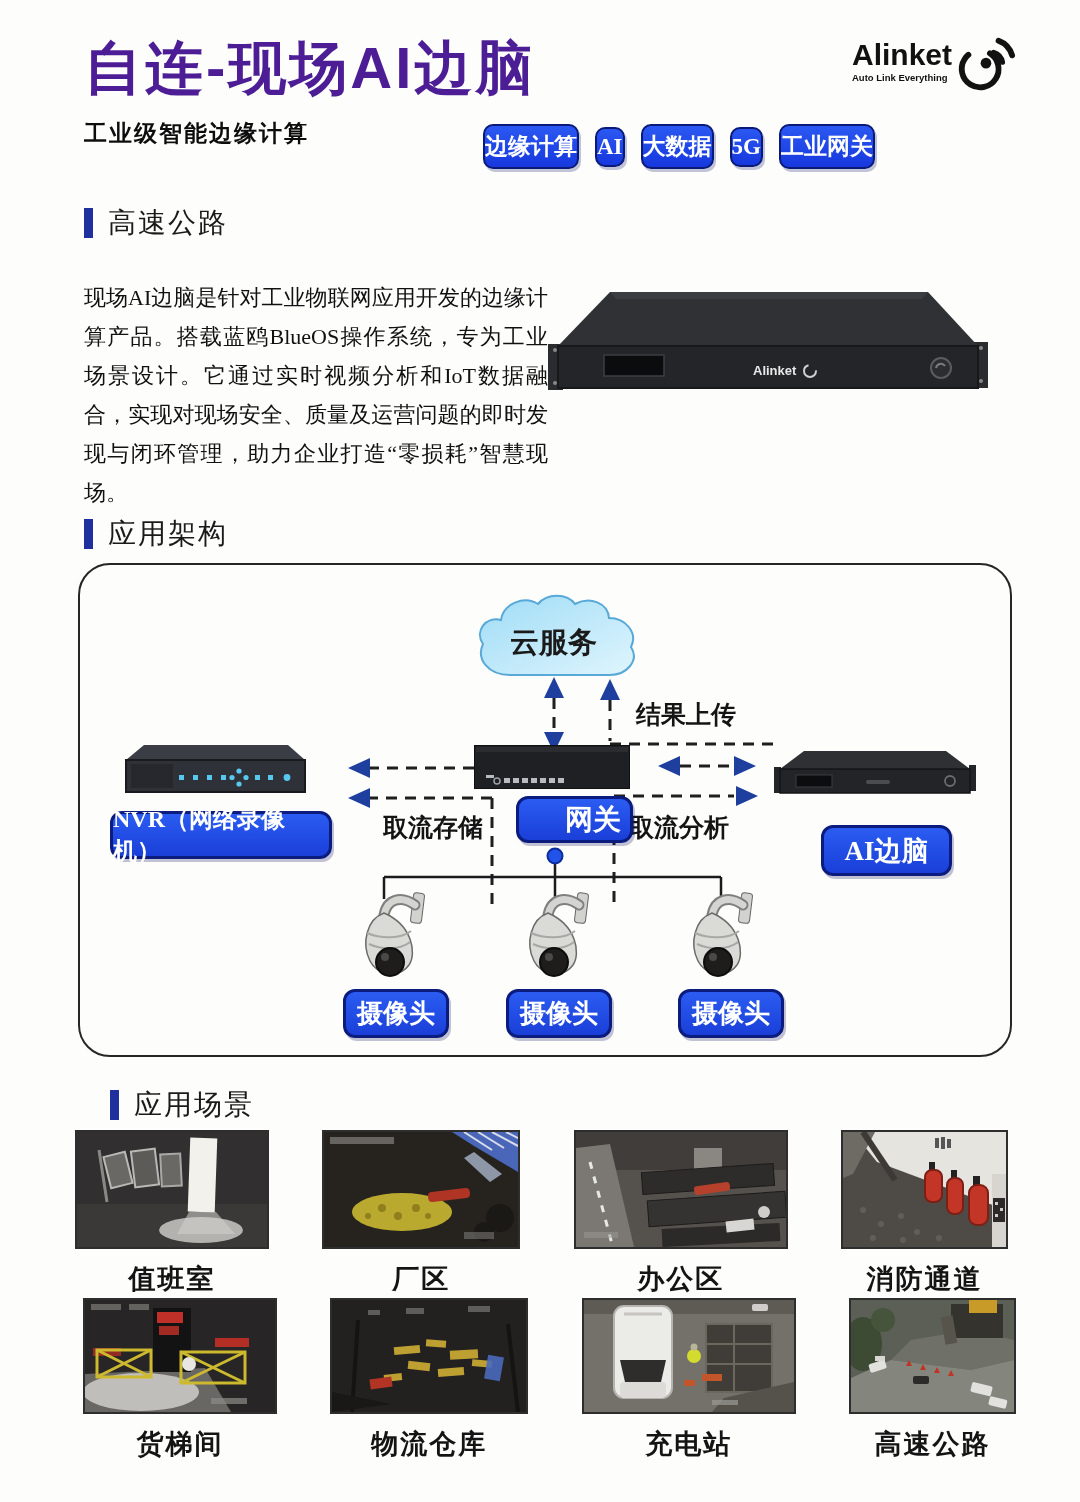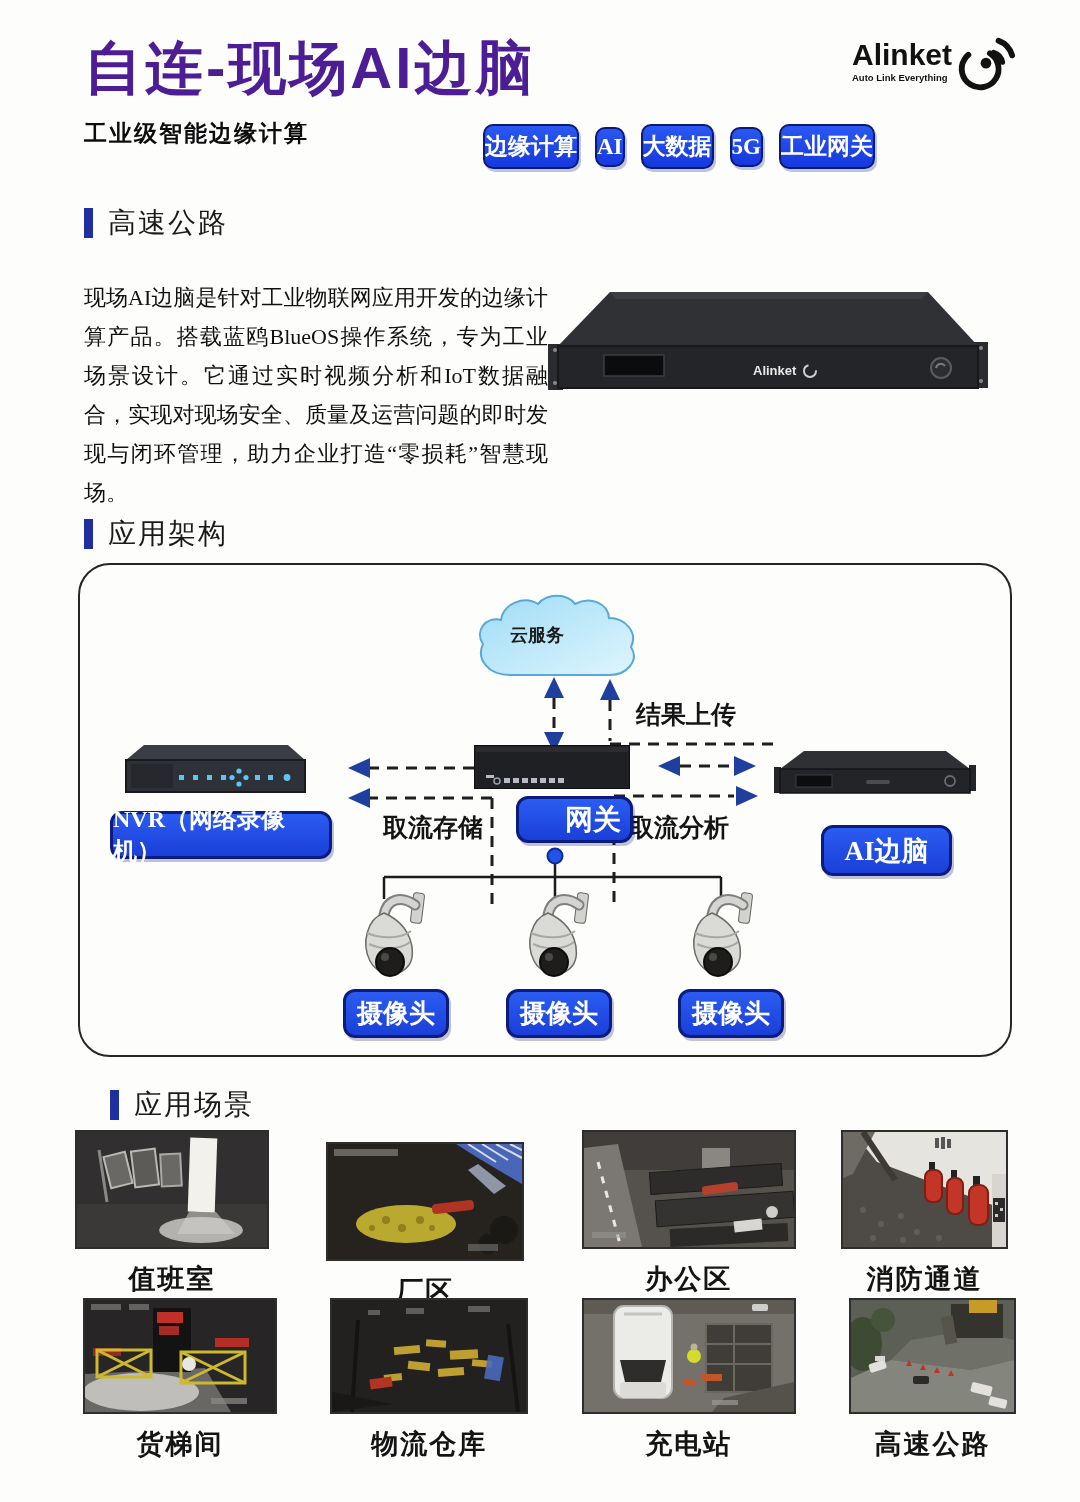--- a/index.html
+++ b/index.html
@@ -29,21 +29,21 @@
   .product-photo{position:absolute;left:548px;top:284px;}
 
   
   .diagram{position:absolute;left:78px;top:563px;width:930px;height:490px;
            border:2.5px solid #262626;border-radius:32px;}
   .diagram .abs{position:absolute;}
   .pill{position:absolute;background:linear-gradient(180deg,#2b5cf2,#1a3fd8);border:3px solid #0c1c7e;
         border-radius:12px;color:#fff;display:flex;align-items:center;justify-content:center;
         font-weight:bold;box-shadow:2px 3px 0 rgba(10,20,90,.25);}
   .edge-label{position:absolute;font-size:25px;font-weight:bold;color:#141414;}
-  .cloud-text{position:absolute;font-size:18px;font-weight:bold;color:#1a1a1a;}
+  .cloud-text{position:absolute;font-size:29px;font-weight:bold;color:#1a1a1a;}
 
   
   .scene-row{position:absolute;left:75px;width:933px;display:flex;justify-content:space-between;}
   .scene-card{display:flex;flex-direction:column;align-items:center;}
   .scene-img{border:2px solid #2e2e2e;display:block;background:#2a2828;}
   .scene-cap{font-size:27px;font-weight:bold;color:#141414;margin-top:12px;letter-spacing:2px;}
 </style>
 </head>
 <body>
 
@@ -251,21 +251,21 @@
         <rect x="56" y="18" width="24" height="36" fill="#5d5b58" stroke="#b9b8b4" stroke-width="2" transform="rotate(-7 68 36)"></rect>
         <rect x="84" y="22" width="20" height="32" fill="#6a6865" stroke="#a9a8a4" stroke-width="2" transform="rotate(-3 94 38)"></rect>
         <line x1="22" y1="18" x2="30" y2="70" stroke="#8a8884" stroke-width="3"></line>
         <rect x="112" y="6" width="27" height="74" fill="#f2f1ec" transform="rotate(2 125 43)"></rect>
         <polygon points="112,80 139,80 158,102 100,102" fill="#bdbcb8" opacity=".65"></polygon>
         <ellipse cx="124" cy="98" rx="42" ry="13" fill="#d2d1cd" opacity=".8"></ellipse>
       </svg>
       <figcaption class="scene-cap">值班室</figcaption>
     </figure>
 
-    <figure class="scene-card" style="margin:12px;">
+    <figure class="scene-card" style="margin:0;">
       <svg class="scene-img" width="194" height="115" viewBox="0 0 194 115" preserveAspectRatio="none">
         <rect width="194" height="115" fill="#26231f"></rect>
         <rect x="6" y="5" width="64" height="7" fill="#9a9a96" opacity=".55"></rect>
         <polygon points="128,0 194,0 194,40 150,14" fill="#4a66b8"></polygon>
         <g stroke="#d8dce8" stroke-width="2">
             <line x1="140" y1="0" x2="168" y2="18"></line>
             <line x1="154" y1="0" x2="180" y2="16"></line>
             <line x1="168" y1="0" x2="194" y2="14"></line>
             <line x1="182" y1="0" x2="194" y2="6"></line>
           </g>

